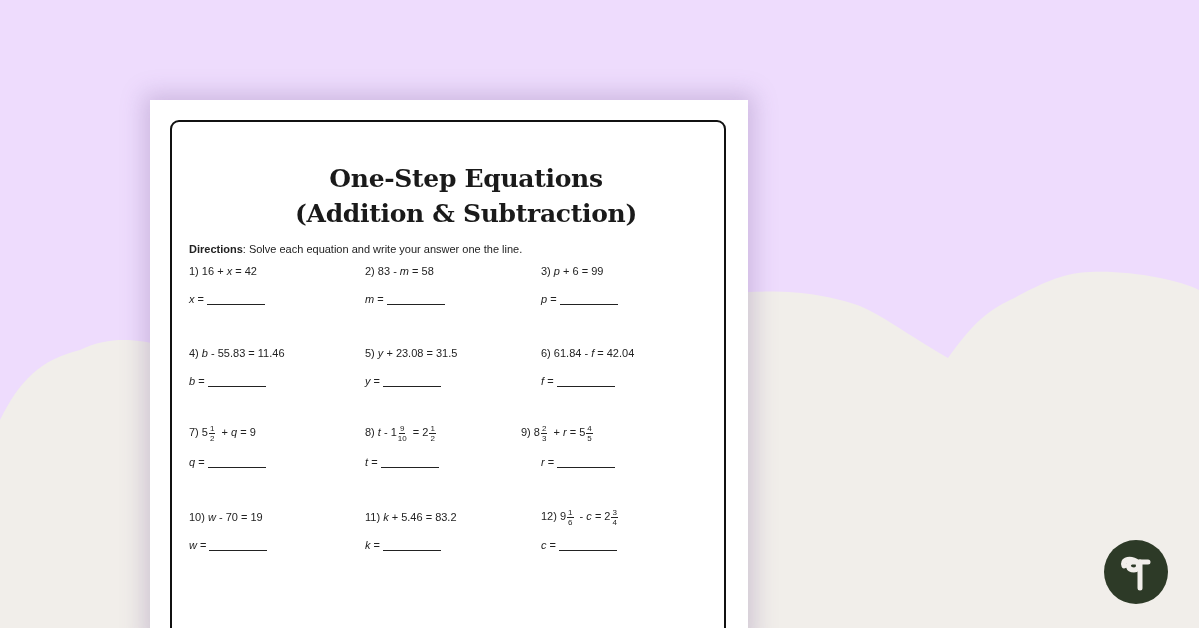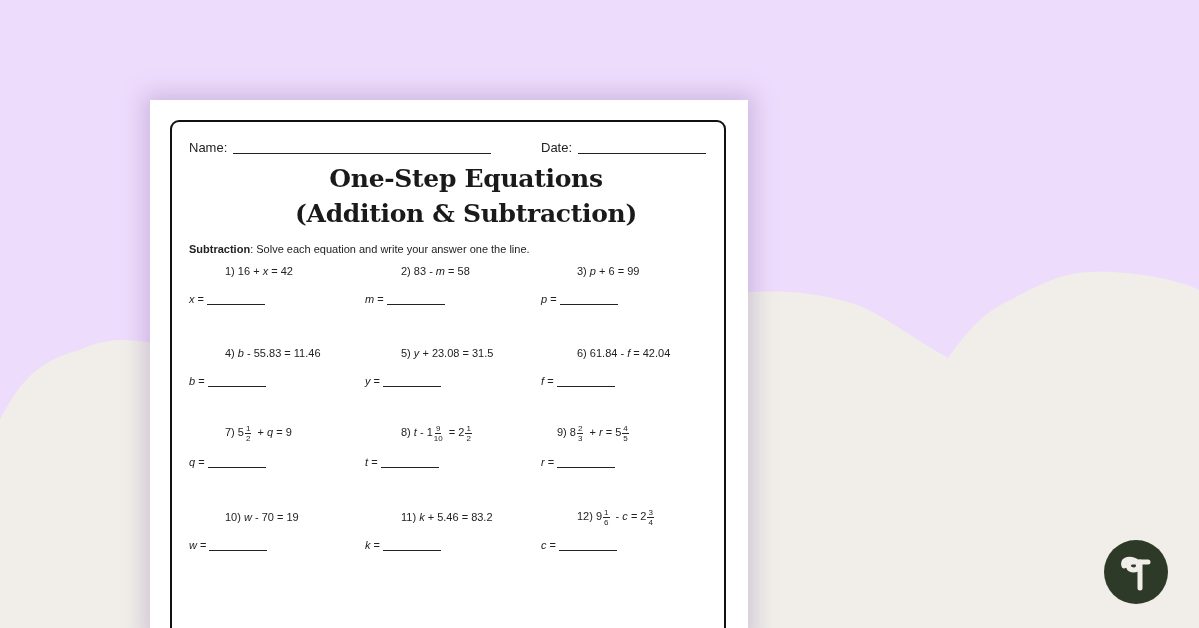--- a/index.html
+++ b/index.html
@@ -26,21 +26,21 @@
   .line { position:absolute; border-bottom:1.4px solid #222; height:0; }
   .title {
     position:absolute; left:0; width:556px; text-align:center;
     font-family:"DejaVu Serif", serif; font-weight:bold; color:#1a1a1a;
     font-size:25px; letter-spacing:-0.3px;margin-left:16px;
   }
   .directions {
     position:absolute; left:17px; font-size:11px; color:#222; line-height:14px;
   }
   .directions b { font-weight:bold; }
-  .prob { position:absolute; font-size:11px; color:#222; white-space:nowrap;margin-left:36px; }
+  .prob { position:absolute; font-size:11px; color:#222; white-space:nowrap; }
   .prob i { font-style:italic; }
   .ans { position:absolute; font-size:11px; color:#222; white-space:nowrap; }
   .ans .uline { display:inline-block; width:58px; border-bottom:1.3px solid #222; margin-left:3px; vertical-align:-2px; }
   .frac { display:inline-flex; flex-direction:column; align-items:center; vertical-align:middle;
           font-size:8px; line-height:9px; margin:0 3px 0 1px; }
   .frac .num { border-bottom:1px solid #222; padding:0 1px; }
   .logo {
     position:absolute; left:1104px; top:540px; width:64px; height:64px;
     border-radius:50%; background:#2d3a27;
   }
@@ -48,32 +48,26 @@
 </head>
 <body>
 
 <svg class="bg-clouds" viewBox="0 0 1199 628">
   <path d="M0,420 C20,380 40,360 80,350 C110,335 140,340 160,345 L160,628 L0,628 Z" fill="#f1eeea"></path>
   <path d="M748,292 C800,290 830,296 860,306 C890,320 900,330 948,358 C975,320 990,310 1010,300 C1030,290 1060,272 1090,272 C1130,270 1180,280 1199,290 L1199,628 L748,628 Z" fill="#f1eeea"></path>
 </svg>
 
 <div class="paper">
   <div class="frame">
-    <div class="row-name">
-      <span class="lbl" style="left:0">Name:</span>
-      <span class="line" style="left:44px; top:13px; width:258px;"></span>
-      <span class="lbl" style="left:352px">Date:</span>
-      <span class="line" style="left:389px; top:13px; width:128px;"></span>
-    </div>
 
     <div class="title" style="top:42px;">One-Step Equations</div>
     <div class="title" style="top:77px;">(Addition &amp; Subtraction)</div>
 
     <div class="directions" style="top:120px;">
-      <b>Subtraction</b><span>: Solve each equation and write your answer one the line.</span>
+      <b>Directions</b><span>: Solve each equation and write your answer one the line.</span>
     </div>
 
     <div class="prob" style="left:17px; top:143px;">
       <span>1)</span> <span>16 + </span><i>x</i><span> = 42</span>
     </div>
     <div class="ans" style="left:17px; top:171px;">
       <i>x</i> <span>=</span><span class="uline"></span>
     </div>
     <div class="prob" style="left:193px; top:143px;">
       <span>2)</span> <span>83 - </span><i>m</i><span> = 58</span>

